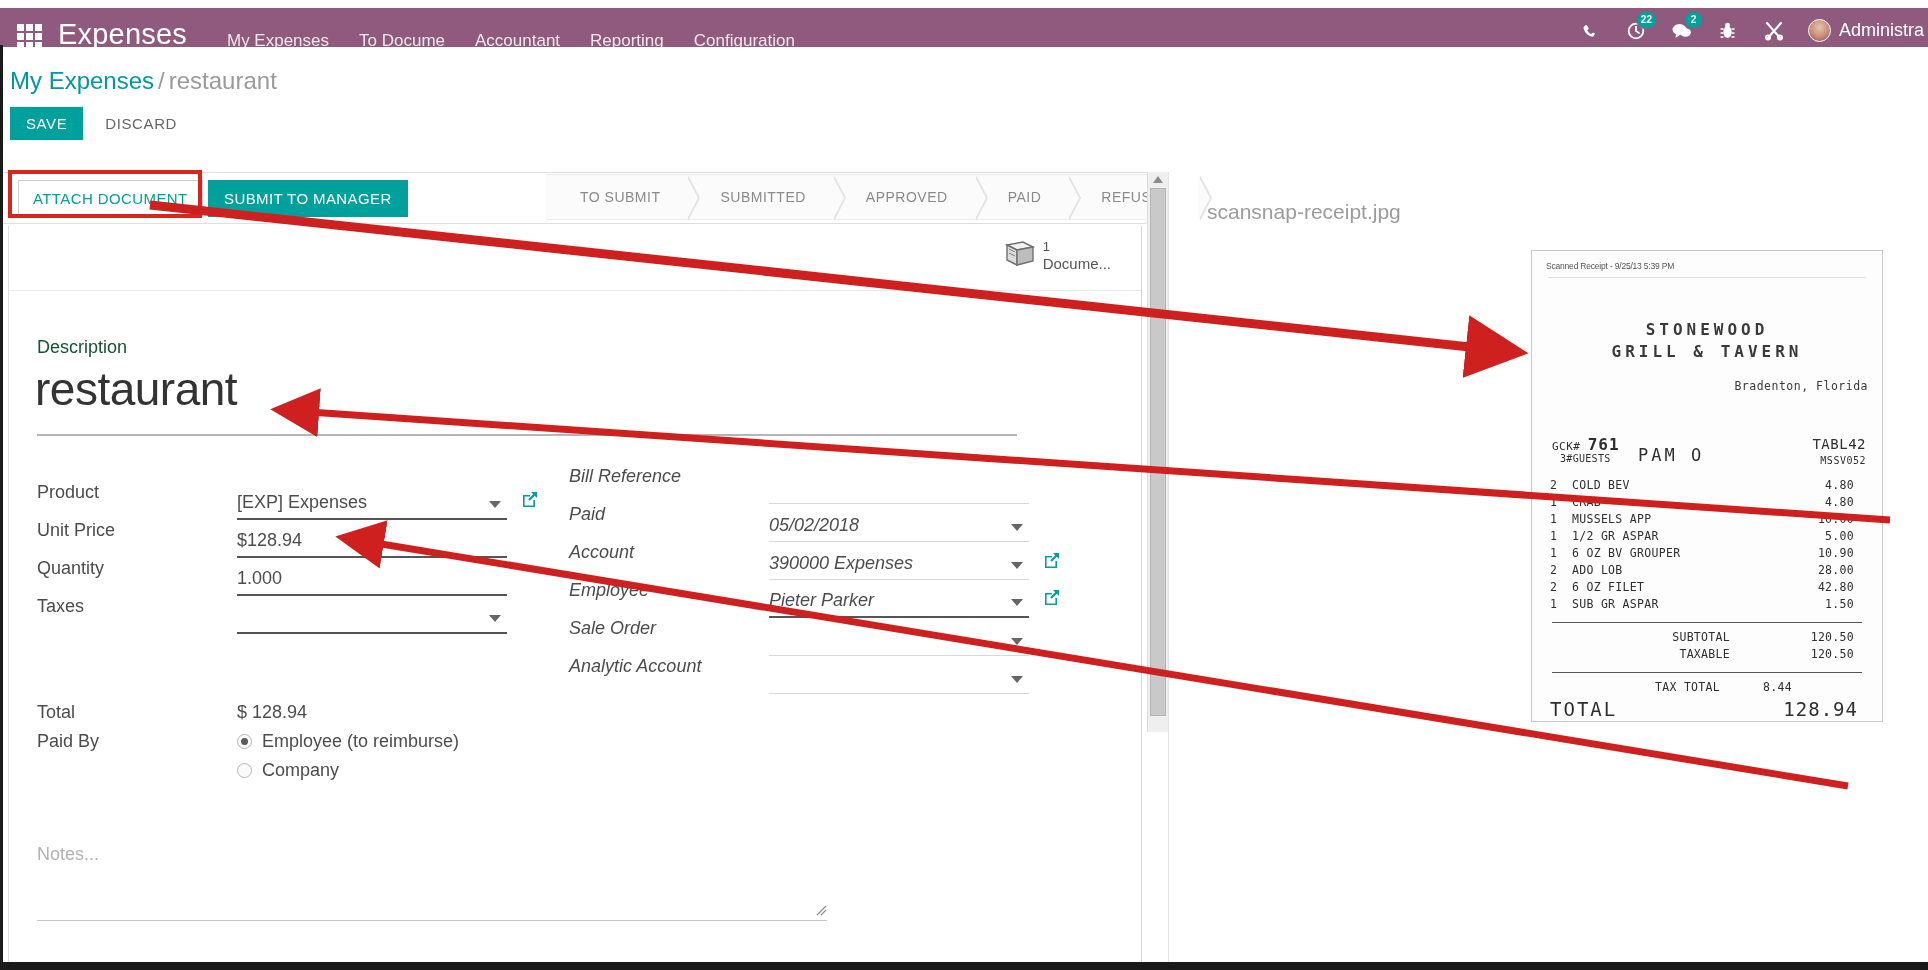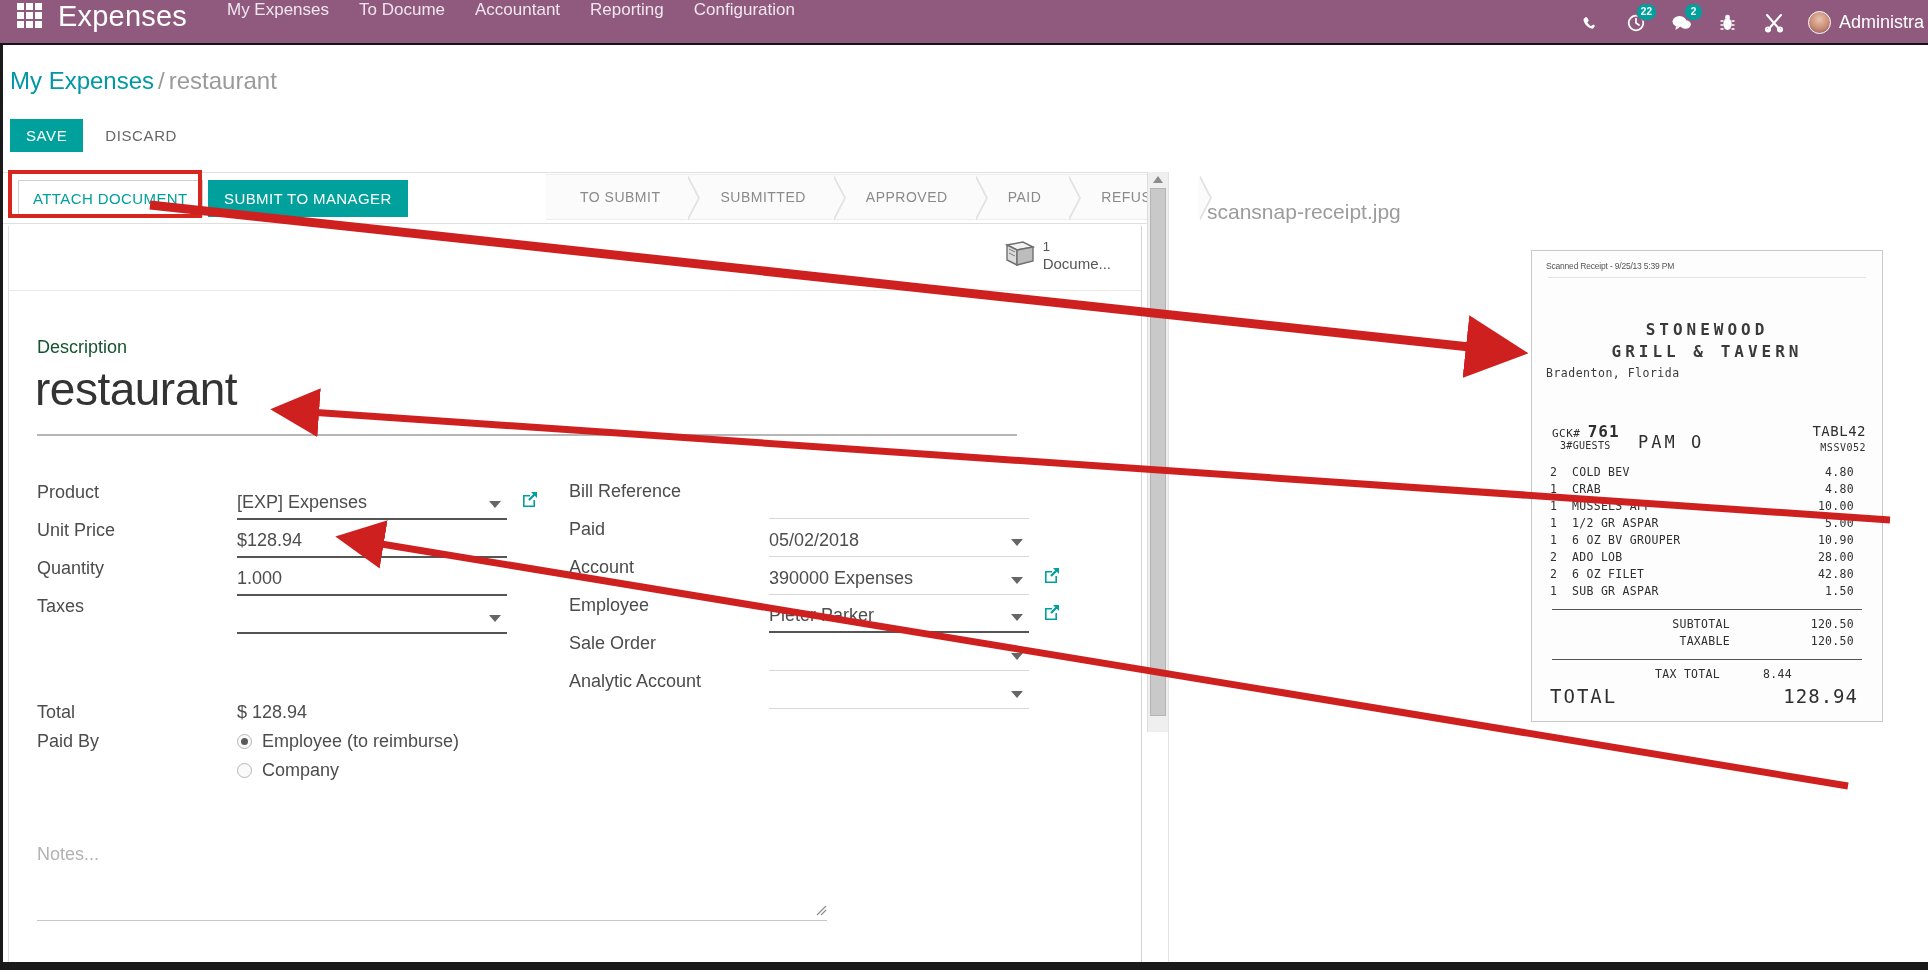--- a/index.html
+++ b/index.html
@@ -15,24 +15,24 @@
   #app {
     position: absolute;
     left: 0; top: 0;
     width: 1928px; height: 970px;
     background: #ffffff;
     overflow: hidden;
   }
 
   
   .navbar {
-    position: absolute; left: 0; top: 0;
+    position: absolute; left: 0; top: 8px;
     width: 1928px; height: 45px;
     background: #8f5a7d;
-    display: flex; align-items: flex-start;
+    display: flex; align-items: flex-end;
     box-sizing: border-box;
     padding-left: 8px;
     border-bottom: 2px solid #141414;
   }
   .apps-grid {
     width: 30px; height: 30px;
     display: grid;
     grid-template-columns: repeat(3, 7px);
     grid-template-rows: repeat(3, 7px);
     gap: 2px;
@@ -86,21 +86,21 @@
     background: #ffffff;
   }
   .breadcrumb {
     position: absolute; left: 10px; top: 20px;
     font-size: 24px; color: #9a9a9a;
     white-space: nowrap;
   }
   .breadcrumb .crumb-link { color: #0097a7; cursor: pointer; }
   .breadcrumb .sep { color: #9a9a9a; margin: 0 4px; }
 
-  .save-row { position: absolute; left: 10px; top: 72px; display: flex; gap: 16px; }
+  .save-row { position: absolute; left: 10px; top: 60px; display: flex; gap: 16px; }
   .btn-save {
     background: #00a09d; color: #ffffff;
     font-size: 15px; letter-spacing: .6px;
     padding: 8px 16px; border: none; cursor: pointer;
   }
   .btn-discard {
     background: transparent; color: #666666;
     font-size: 15px; letter-spacing: .6px; border: none; cursor: pointer;
   }
 
@@ -191,21 +191,21 @@
     position: absolute; left: 26px; top: 136px;
     font-size: 46px; color: #333333; font-weight: 300;
     letter-spacing: -.5px;
   }
   .descr-underline {
     position: absolute; left: 28px; top: 208px;
     width: 980px; border-bottom: 2px solid #b6b6b6;
   }
 
   .grid-col-left { position: absolute; left: 28px; top: 256px; width: 470px; }
-  .grid-col-right { position: absolute; left: 560px; top: 255px; width: 460px; }
+  .grid-col-right { position: absolute; left: 560px; top: 240px; width: 460px; font-style: italic; }
   .frow { display: flex; height: 38px; }
   .flabel { width: 200px; font-size: 18px; color: #4c4c4c; flex: none; padding-bottom: 7px; }
   .fval {
     flex: 1; position: relative; display: flex; align-items: flex-end;
     padding-bottom: 5px; font-size: 18px; color: #4d4d4d;
   }
   .fval.line-dark { border-bottom: 2px solid #555555; }
   .fval.line-light { border-bottom: 1px solid #d8d8d8; }
   .fval .txt { white-space: nowrap; }
   .caret {
@@ -290,21 +290,21 @@
   .r-scanhdr { font-size: 8.5px; color: #555; letter-spacing: -.2px; font-family: "Liberation Sans", sans-serif; }
   .r-rule { border-top: 1px solid #e2e2e2; margin: 6px 2px 0 2px; }
   .r-title {
     text-align: center; margin-top: 42px;
     font-size: 16px; letter-spacing: 4px; color: #3a3a3a; font-weight: bold;
   }
   .r-title2 {
     text-align: center; margin-top: 3px;
     font-size: 16px; letter-spacing: 4px; color: #3a3a3a; font-weight: bold;
   }
-  .r-city { text-align: left; margin-top: 5px; font-size: 11.5px; color: #3a3a3a; letter-spacing: .5px; }
+  .r-city { text-align: right; margin-top: 18px; font-size: 11.5px; color: #3a3a3a; letter-spacing: .5px; }
   .r-meta { margin-top: 42px; font-size: 11px; color: #2f2f2f; position: relative; height: 38px; }
   .r-chk { position: absolute; left: 6px; top: 0; letter-spacing: .5px; }
   .r-chk b { font-size: 16px; letter-spacing: 1px; }
   .r-tab { position: absolute; right: 2px; top: 1px; font-size: 14px; letter-spacing: .5px; }
   .r-guests { position: absolute; left: 14px; top: 18px; letter-spacing: .3px; font-size: 10px; }
   .r-server { position: absolute; left: 92px; top: 10px; font-size: 17px; letter-spacing: 3px; }
   .r-srv2 { position: absolute; right: 2px; top: 20px; font-size: 10px; letter-spacing: .5px; }
   .r-items { margin-top: 4px; font-size: 11.5px; color: #2f2f2f; }
   .r-item { display: flex; line-height: 17px; letter-spacing: .3px; }
   .r-qty { width: 22px; text-align: left; padding-left: 4px; }

